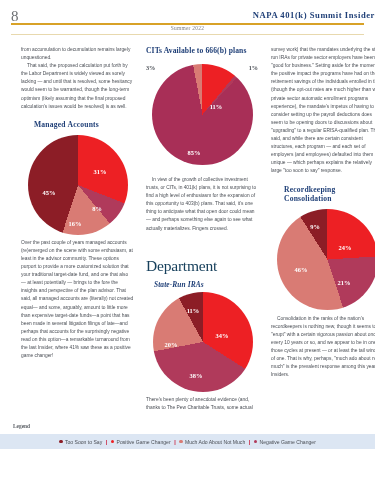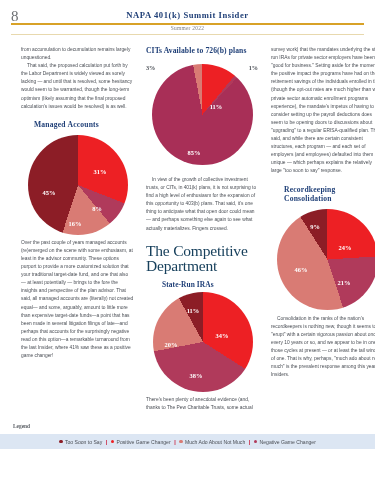--- a/index.html
+++ b/index.html
@@ -27,21 +27,21 @@
     top: 8px;
     font-family: "Liberation Serif", serif;
     font-size: 15px;
     color: #6c6f73;
     letter-spacing: 0.5px;
   }
   .header-title {
     position: absolute;
     left: 0; right: 0;
     top: 10px;
-    text-align: center;
+    text-align: right;
     font-family: "Liberation Serif", serif;
     font-weight: bold;
     font-size: 8.6px;
     letter-spacing: 0.55px;
     color: #1f3f77;
   }
   .header-rule {
     position: absolute;
     left: 11px; right: 11px;
     top: 23px;
@@ -111,26 +111,27 @@
   h1.big-head {
     margin: 10px 0 7px 0;
     font-family: "Liberation Serif", serif;
     font-weight: normal;
     font-size: 15.5px;
     line-height: 15px;
     letter-spacing: -0.2px;
     color: #17405c;
   }
   h3.sub-head {
-    margin: 0 0 3px 16px;
+    margin: 0 0 3px 8px;
     font-family: "Liberation Serif", serif;
     font-weight: bold;
     font-size: 7.4px;
     letter-spacing: 0.1px;
     color: #1f3f77;
+    font-style: italic;
   }
 
   
   .pie-wrap {
     position: relative;
     width: 113px;
   }
   .pie {
     position: relative;
     border-radius: 50%;
@@ -228,38 +229,38 @@
       <span class="slice-label" style="left:79px;top:36px;">31%</span>
       <span class="slice-label" style="left:76px;top:73px;">8%</span>
       <span class="slice-label" style="left:54px;top:88px;">16%</span>
       <span class="slice-label" style="left:28px;top:57px;">45%</span>
     </div>
 
     <p class="body-text">Over the past couple of years managed accounts (re)emerged on the scene with some enthusiasm, at least in the advisor community. These options purport to provide a more customized solution that your traditional target-date fund, and one that also — at least potentially — brings to the fore the insights and perspective of the plan advisor. That said, all managed accounts are (literally) not created equal— and some, arguably, amount to little more than expensive target-date funds—a point that has been made in several litigation filings of late—and perhaps that accounts for the surprisingly negative read on this option—a remarkable turnaround from the last Insider, where 41% saw these as a positive game changer!</p>
   </div>
 
   <div class="col col-2">
-    <h2 class="chart-head">CITs Available to 726(b) plans</h2>
+    <h2 class="chart-head">CITs Available to 666(b) plans</h2>
 
     <div class="pie-wrap" style="height:112px;">
       <span class="outside-label" style="left:0px;top:0px;">3%</span>
       <span class="outside-label" style="right:1px;top:0px;">1%</span>
       <div class="pie" style="width:101px;height:101px;margin-top:9px;background:conic-gradient(
              #ed2024 0deg 39.6deg,
              #b03a5b 39.6deg 43.2deg,
              #a82f57 43.2deg 349.2deg,
              #d97b74 349.2deg 360deg);"></div>
       <span class="slice-label" style="left:70px;top:42px;">11%</span>
       <span class="slice-label" style="left:48px;top:88px;">85%</span>
     </div>
 
     <p class="body-text" style="text-indent:6px;">In view of the growth of collective investment trusts, or CITs, in 401(k) plans, it is not surprising to find a high level of enthusiasm for the expansion of this opportunity to 403(b) plans. That said, it's one thing to anticipate what that open door could mean — and perhaps something else again to see what actually materializes. Fingers crossed.</p>
 
     <h1 class="big-head">
-      <span>The Competitive</span><br>
+      <br>
       <span>Department</span>
     </h1>
 
     <h3 class="sub-head">State-Run IRAs</h3>
 
     <div class="pie-wrap" style="height:104px;">
       <div class="pie" style="width:100px;height:100px;background:conic-gradient(
              #ed2024 0deg 122.4deg,
              #b03a5b 122.4deg 259.2deg,
              #d97b74 259.2deg 331.2deg,

